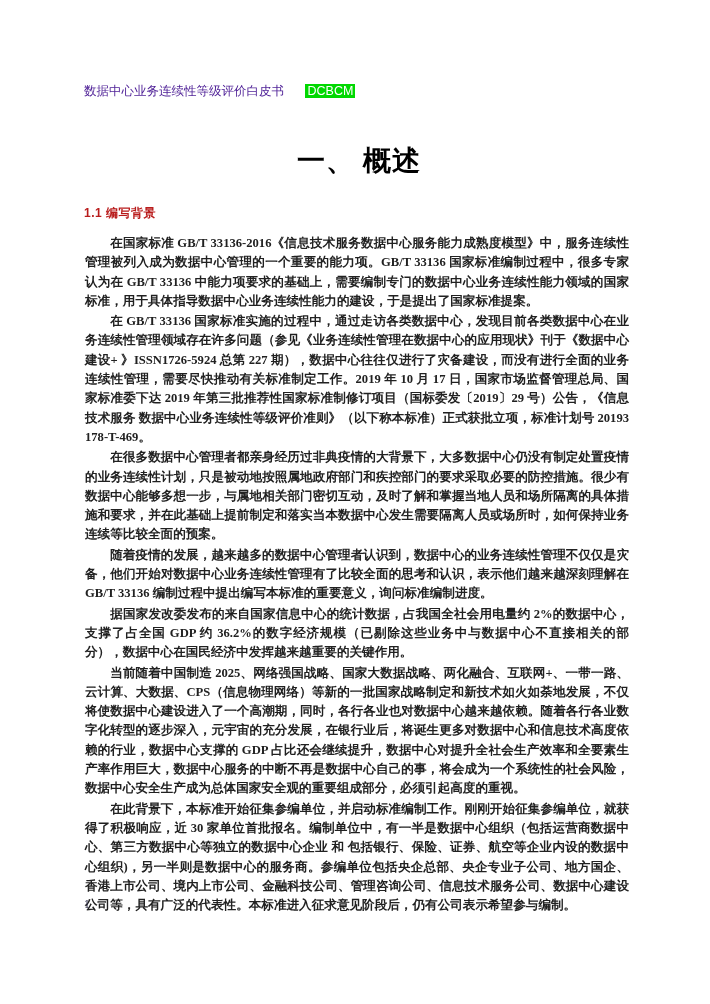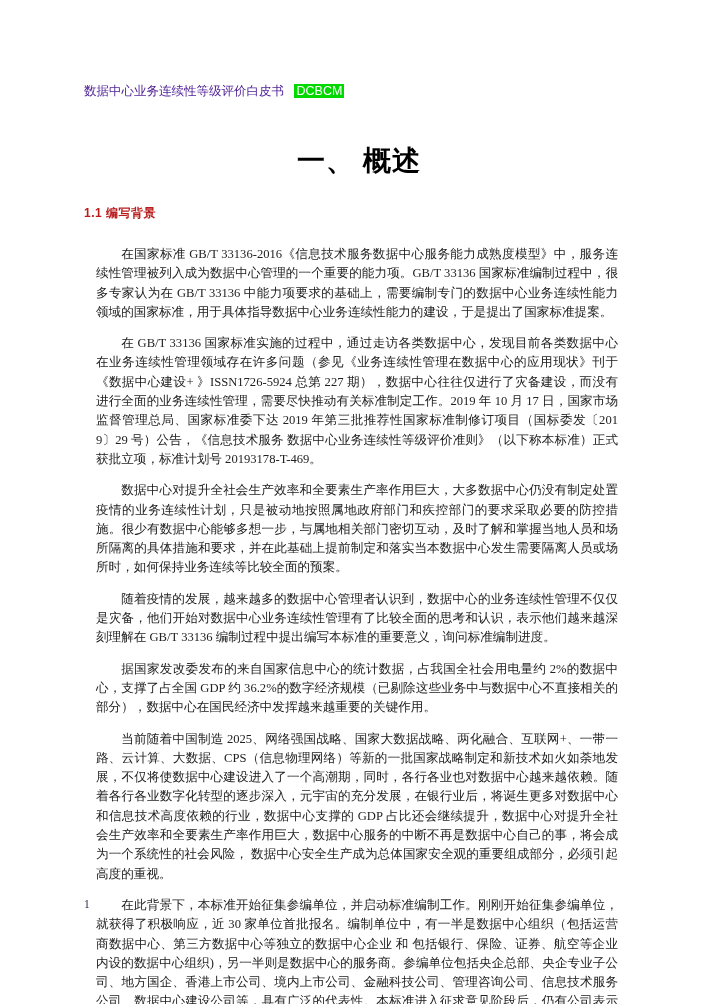--- a/index.html
+++ b/index.html
@@ -23,21 +23,21 @@
     font-family: "Liberation Sans", "DejaVu Sans", sans-serif;
     font-size: 12.5px;
     color: #a9a9a9;
     white-space: nowrap;
   }
   .doc-header .badge {
     display: inline-block;
     color: #ffffff;
     background: #00d800;
     padding: 0 2px;
-    margin-left: 7px;
+    margin-left: 18px;
     font-weight: 400;
   }
   .chapter-title {
     position: absolute;
     left: 4px;
     top: 142px;
     width: 100%;
     text-align: center;
     font-size: 28px;
     font-weight: bold;
@@ -58,24 +58,25 @@
     position: absolute;
     left: 84px;
     top: 233px;
     width: 546px;
     font-size: 12.6px;
     line-height: 19.3px;
     text-align: justify;
     color: #212121;
   }
   .body-text p {
-    margin: 12px;
+    margin: 1px;
     padding: 0;
     text-indent: 2em;
     word-break: break-all;
+    font-weight: bold;
   }
   .page-number {
     position: absolute;
     left: 84px;
     top: 898px;
     font-size: 11.5px;
     color: #2a2a44;
   }
 </style>
 </head>
@@ -88,21 +89,21 @@
     <span class="badge" style="background: rgb(0, 216, 0); color: rgb(255, 255, 255);">DCBCM</span>
   </div>
 
   <div class="chapter-title">一、 概述</div>
 
   <div class="section-heading">1.1 编写背景</div>
 
   <div class="body-text">
     <p>在国家标准 GB/T 33136-2016《信息技术服务数据中心服务能力成熟度模型》中，服务连续性管理被列入成为数据中心管理的一个重要的能力项。GB/T 33136 国家标准编制过程中，很多专家认为在 GB/T 33136 中能力项要求的基础上，需要编制专门的数据中心业务连续性能力领域的国家标准，用于具体指导数据中心业务连续性能力的建设，于是提出了国家标准提案。</p>
     <p>在 GB/T 33136 国家标准实施的过程中，通过走访各类数据中心，发现目前各类数据中心在业务连续性管理领域存在许多问题（参见《业务连续性管理在数据中心的应用现状》刊于《数据中心建设+ 》ISSN1726-5924 总第 227 期），数据中心往往仅进行了灾备建设，而没有进行全面的业务连续性管理，需要尽快推动有关标准制定工作。2019 年 10 月 17 日，国家市场监督管理总局、国家标准委下达 2019 年第三批推荐性国家标准制修订项目（国标委发〔2019〕29 号）公告，《信息技术服务 数据中心业务连续性等级评价准则》（以下称本标准）正式获批立项，标准计划号 20193178-T-469。</p>
-    <p>数据中心对提升全社会生产效率和全要素生产率作用巨大，大多数据中心仍没有制定处置疫情的业务连续性计划，只是被动地按照属地政府部门和疾控部门的要求采取必要的防控措施。很少有数据中心能够多想一步，与属地相关部门密切互动，及时了解和掌握当地人员和场所隔离的具体措施和要求，并在此基础上提前制定和落实当本数据中心发生需要隔离人员或场所时，如何保持业务连续等比较全面的预案。</p>
+    <p>在很多数据中心管理者都亲身经历过非典疫情的大背景下，大多数据中心仍没有制定处置疫情的业务连续性计划，只是被动地按照属地政府部门和疾控部门的要求采取必要的防控措施。很少有数据中心能够多想一步，与属地相关部门密切互动，及时了解和掌握当地人员和场所隔离的具体措施和要求，并在此基础上提前制定和落实当本数据中心发生需要隔离人员或场所时，如何保持业务连续等比较全面的预案。</p>
     <p>随着疫情的发展，越来越多的数据中心管理者认识到，数据中心的业务连续性管理不仅仅是灾备，他们开始对数据中心业务连续性管理有了比较全面的思考和认识，表示他们越来越深刻理解在 GB/T 33136 编制过程中提出编写本标准的重要意义，询问标准编制进度。</p>
     <p>据国家发改委发布的来自国家信息中心的统计数据，占我国全社会用电量约 2%的数据中心，支撑了占全国 GDP 约 36.2%的数字经济规模（已剔除这些业务中与数据中心不直接相关的部分），数据中心在国民经济中发挥越来越重要的关键作用。</p>
     <p>当前随着中国制造 2025、网络强国战略、国家大数据战略、两化融合、互联网+、一带一路、云计算、大数据、CPS（信息物理网络）等新的一批国家战略制定和新技术如火如荼地发展，不仅将使数据中心建设进入了一个高潮期，同时，各行各业也对数据中心越来越依赖。随着各行各业数字化转型的逐步深入，元宇宙的充分发展，在银行业后，将诞生更多对数据中心和信息技术高度依赖的行业，数据中心支撑的 GDP 占比还会继续提升，数据中心对提升全社会生产效率和全要素生产率作用巨大，数据中心服务的中断不再是数据中心自己的事，将会成为一个系统性的社会风险， 数据中心安全生产成为总体国家安全观的重要组成部分，必须引起高度的重视。</p>
     <p>在此背景下，本标准开始征集参编单位，并启动标准编制工作。刚刚开始征集参编单位，就获得了积极响应，近 30 家单位首批报名。编制单位中，有一半是数据中心组织（包括运营商数据中心、第三方数据中心等独立的数据中心企业 和 包括银行、保险、证券、航空等企业内设的数据中心组织)，另一半则是数据中心的服务商。参编单位包括央企总部、央企专业子公司、地方国企、香港上市公司、境内上市公司、金融科技公司、管理咨询公司、信息技术服务公司、数据中心建设公司等，具有广泛的代表性。本标准进入征求意见阶段后，仍有公司表示希望参与编制。</p>
   </div>
 
   <div class="page-number">1</div>
 
 </div>
 

